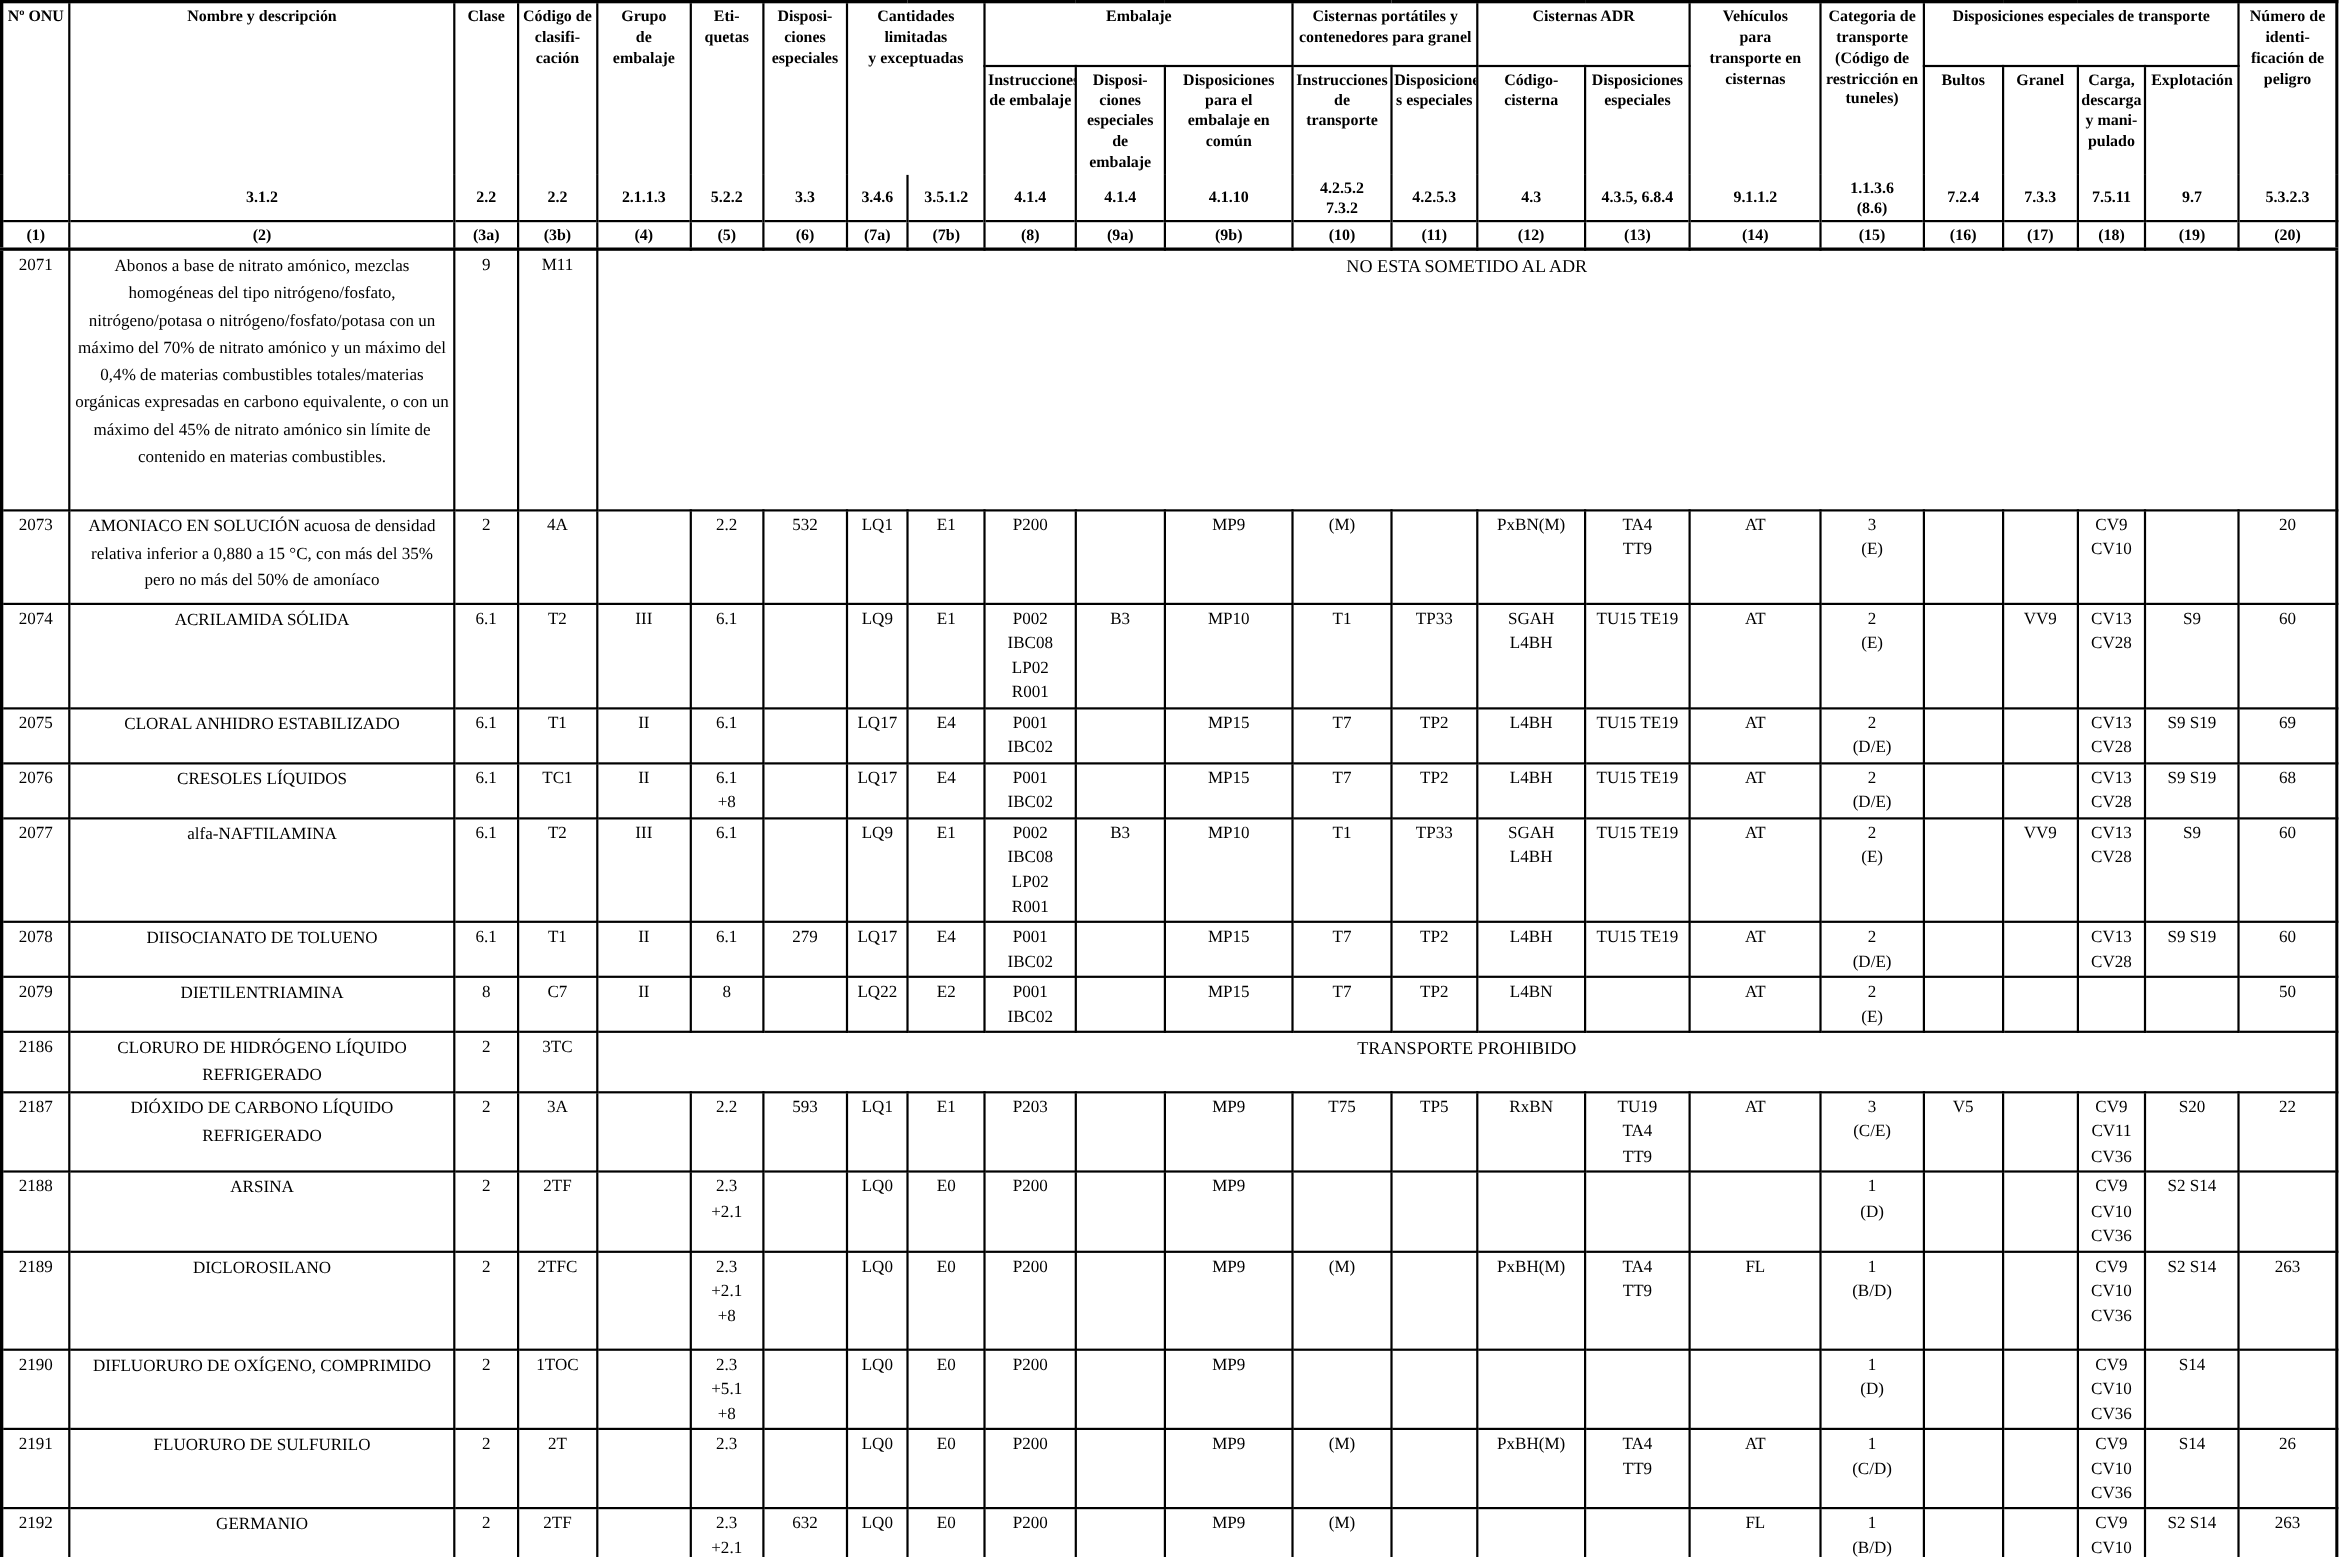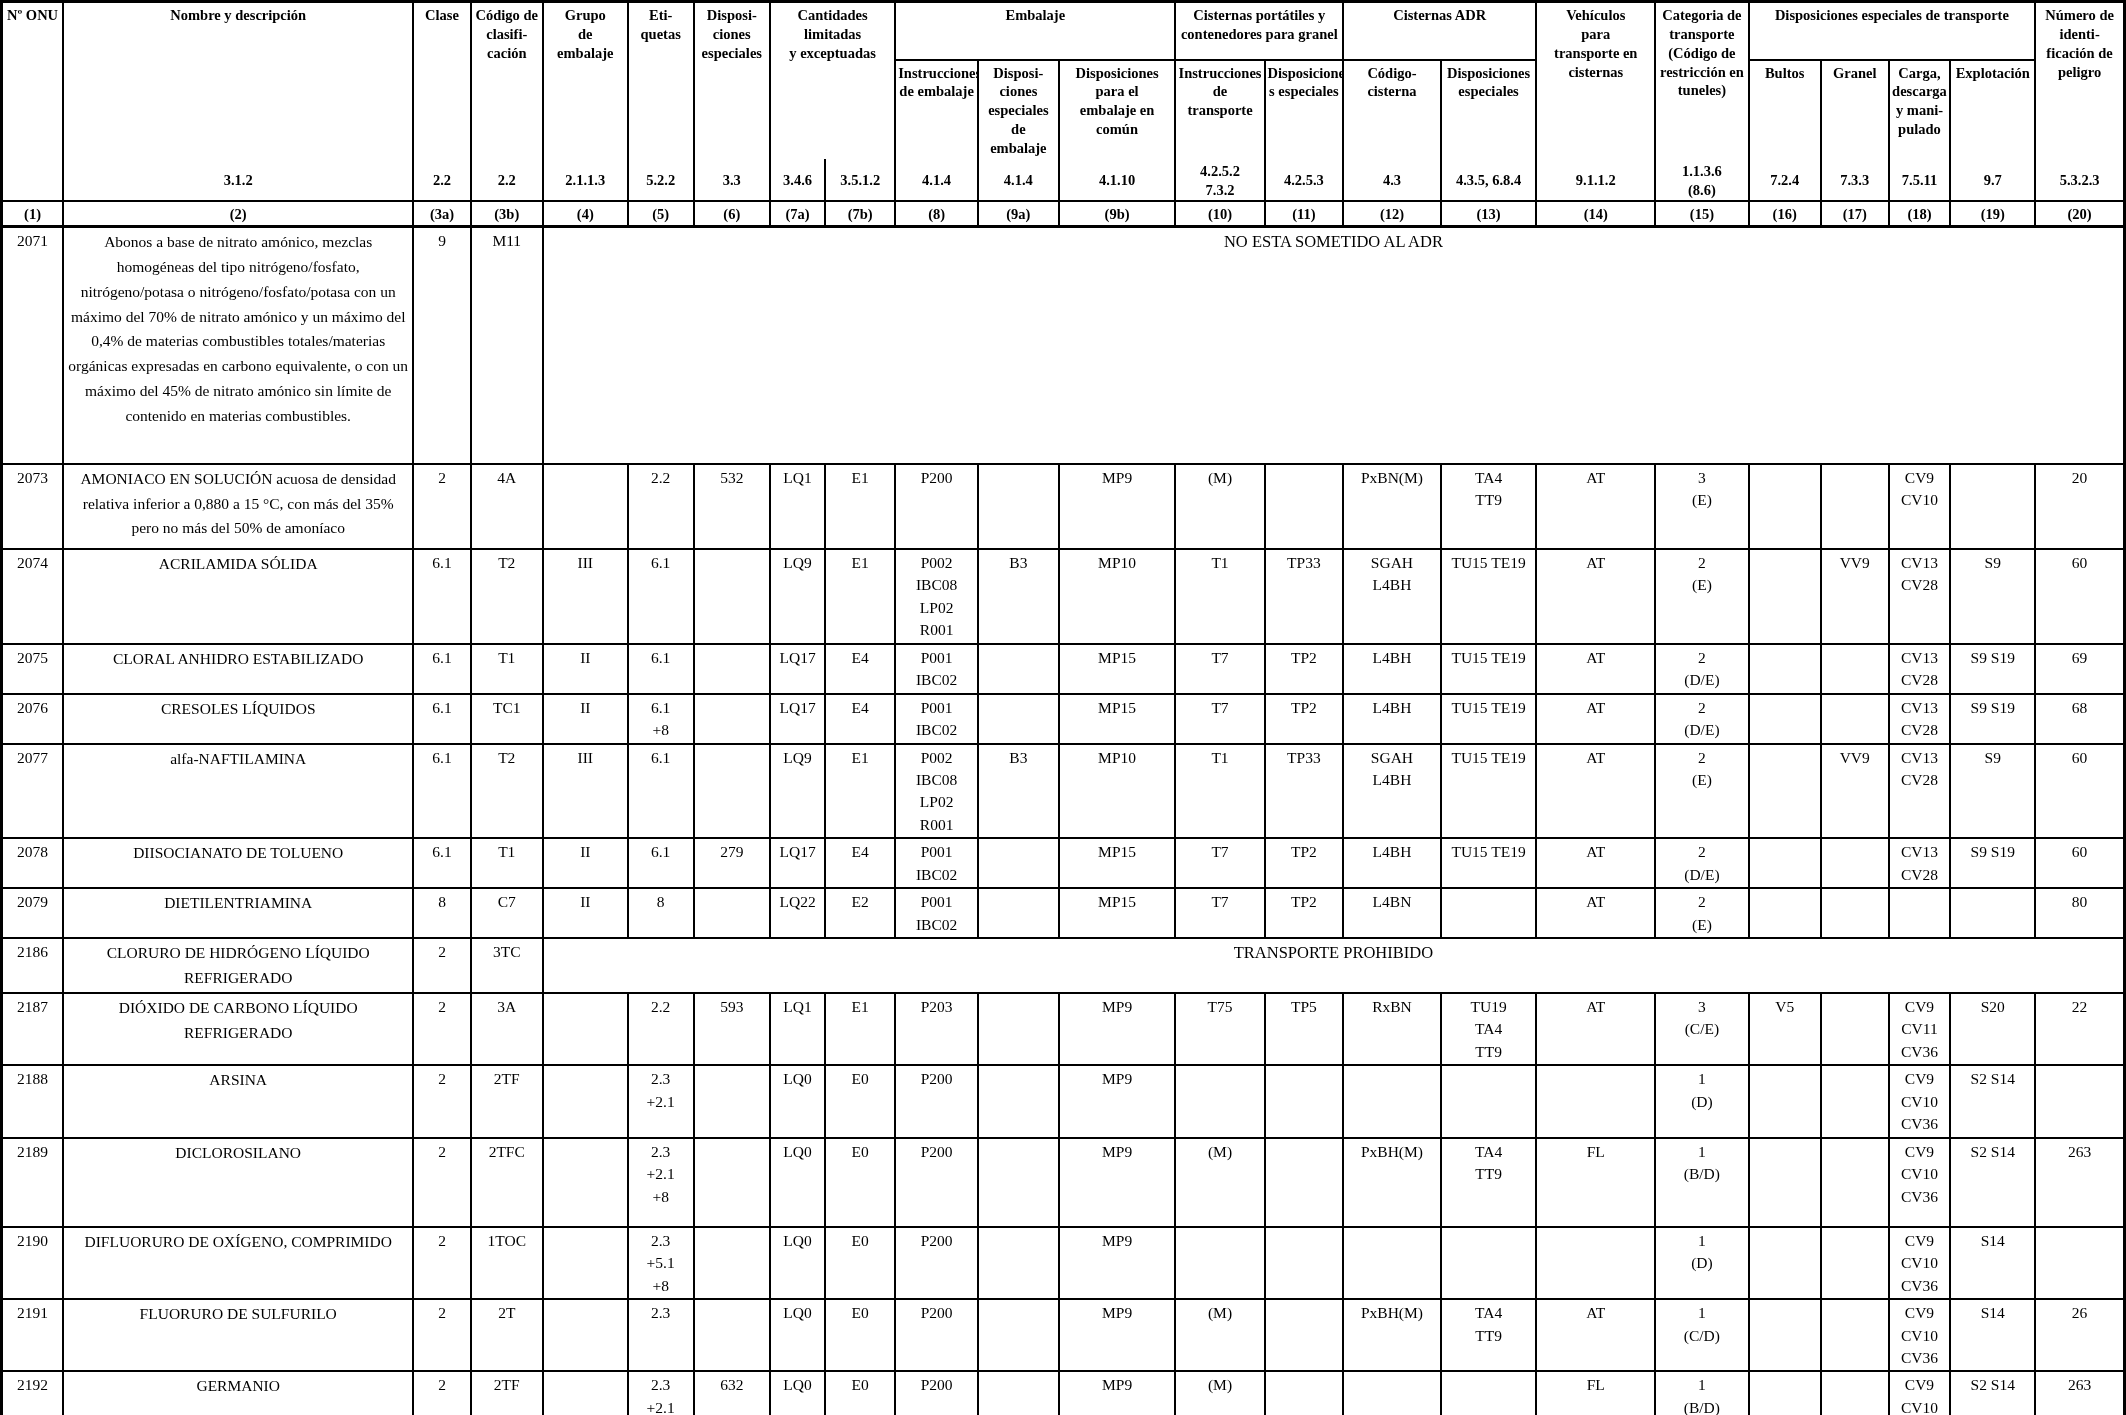--- a/index.html
+++ b/index.html
@@ -363,21 +363,21 @@
         <td>TP2</td>
         <td>L4BN</td>
         <td></td>
         <td>AT</td>
         <td>2
 (E)</td>
         <td></td>
         <td></td>
         <td></td>
         <td></td>
-        <td>80</td>
+        <td>50</td>
       </tr>
       <tr style="height: 45px;">
         <td>2186</td>
         <td class="name">CLORURO DE HIDRÓGENO LÍQUIDO REFRIGERADO</td>
         <td>2</td>
         <td>3TC</td>
         <td class="note" colspan="19">TRANSPORTE PROHIBIDO</td>
       </tr>
       <tr style="height: 68px; margin-top: 36px;">
         <td>2187</td>

